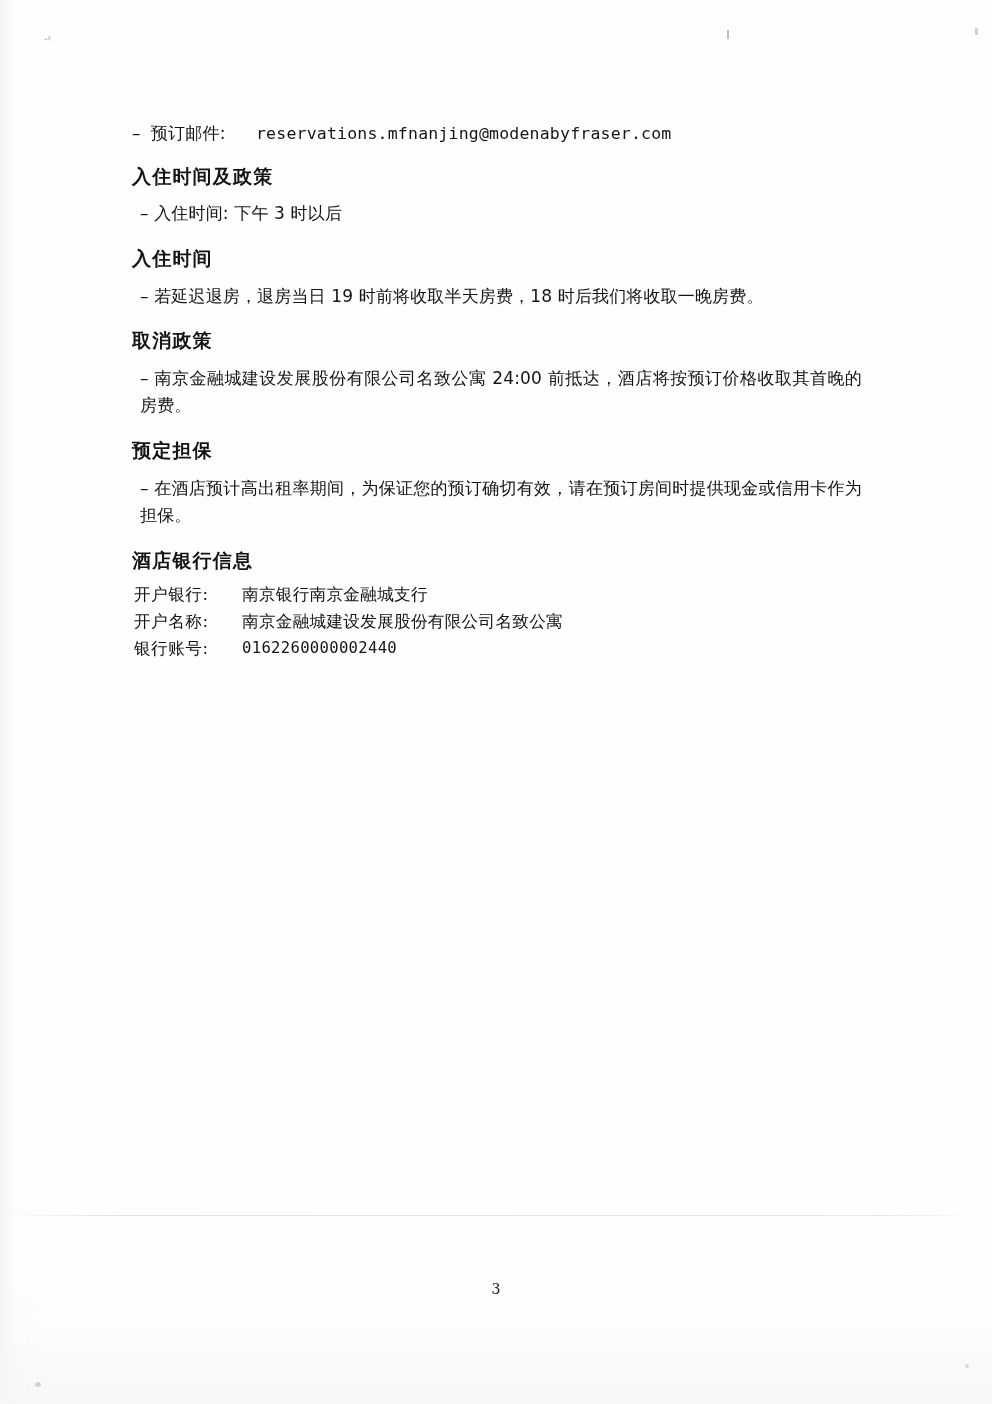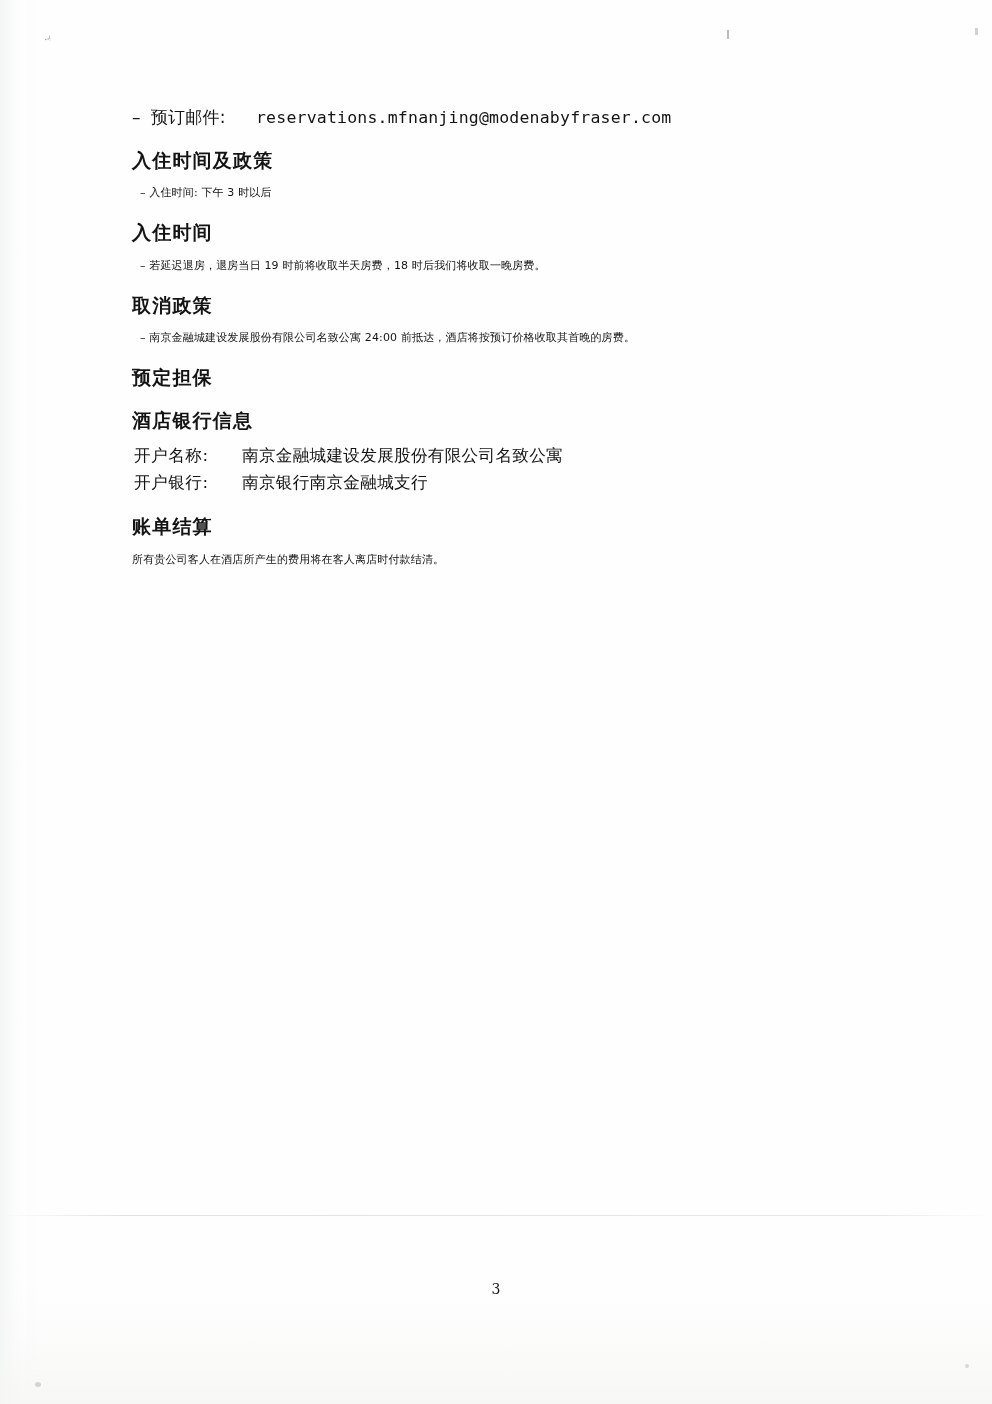--- a/index.html
+++ b/index.html
@@ -75,21 +75,21 @@
     position: absolute;
     left: 965px; top: 1364px;
     width: 4px; height: 4px;
     background: #d4d9d6;
     border-radius: 50%;
   }
 
   .content {
     position: absolute;
     left: 132px;
-    top: 105px;
+    top: 121px;
     width: 730px;
     color: #141414;
   }
 
   .lead-line {
     font-family: "DejaVu Sans Mono", monospace;
     font-size: 16.5px;
     line-height: 1.5;
     letter-spacing: 0.2px;
     margin-bottom: 17px;
@@ -106,21 +106,21 @@
     font-weight: bold;
     letter-spacing: 1.2px;
     margin: 0 0 10px 0;
     padding: 0;
     line-height: 1.3;
   }
   .sec-block {
     margin-bottom: 18px;
   }
   p.body {
-    font-size: 11px;
+    font-size: 17px;
     line-height: 1.62;
     margin: 12px 0 2px 0;
     padding: 0 0 0 8px;
     text-align: justify;
     letter-spacing: 0.15px;
   }
   p.body.indentless {
     padding-left: 0;
   }
   .bank-row {
@@ -185,35 +185,36 @@
       <p class="body">– 若延迟退房，退房当日 19 时前将收取半天房费，18 时后我们将收取一晚房费。</p>
     </div>
 
     <div class="sec-block">
       <h2 class="section">取消政策</h2>
       <p class="body">– 南京金融城建设发展股份有限公司名致公寓 24:00 前抵达，酒店将按预订价格收取其首晚的房费。</p>
     </div>
 
     <div class="sec-block">
       <h2 class="section">预定担保</h2>
+      <p class="body">– 在酒店预计高出租率期间，为保证您的预订确切有效，请在预订房间时提供现金或信用卡作为担保。</p>
     </div>
 
     <div class="sec-block">
       <h2 class="section">酒店银行信息</h2>
+      <div class="bank-row">
+        <span class="bank-label">开户银行:</span>
+        <span class="bank-value">南京银行南京金融城支行</span>
+      </div>
       <div class="bank-row">
         <span class="bank-label">开户名称:</span>
         <span class="bank-value">南京金融城建设发展股份有限公司名致公寓</span>
       </div>
       <div class="bank-row">
-        <span class="bank-label">开户银行:</span>
-        <span class="bank-value">南京银行南京金融城支行</span>
+        <span class="bank-label">银行账号:</span>
+        <span class="bank-value acct">0162260000002440</span>
       </div>
     </div>
 
-    <div class="sec-block">
-      <h2 class="section">账单结算</h2>
-      <p class="body indentless">所有贵公司客人在酒店所产生的费用将在客人离店时付款结清。</p>
-    </div>
 
   </div>
 
   <div class="page-number">3</div>
 </div>
 
 </body></html>

